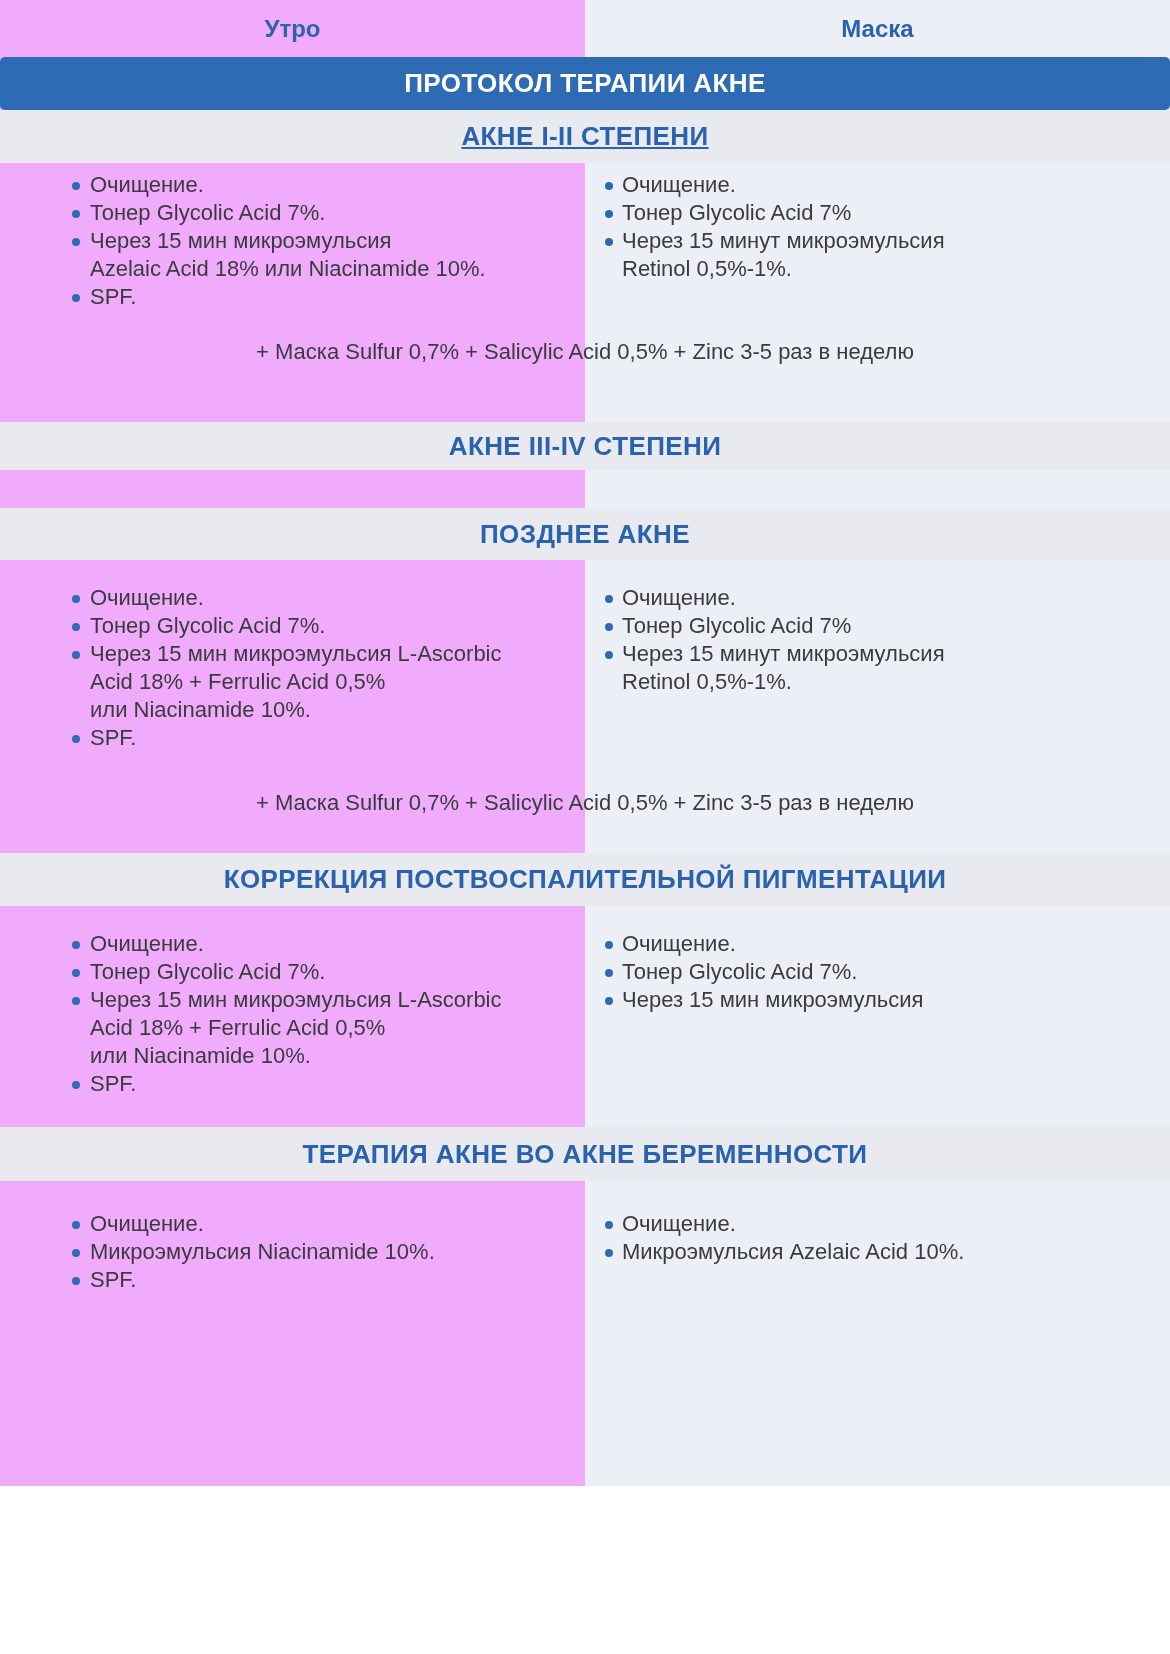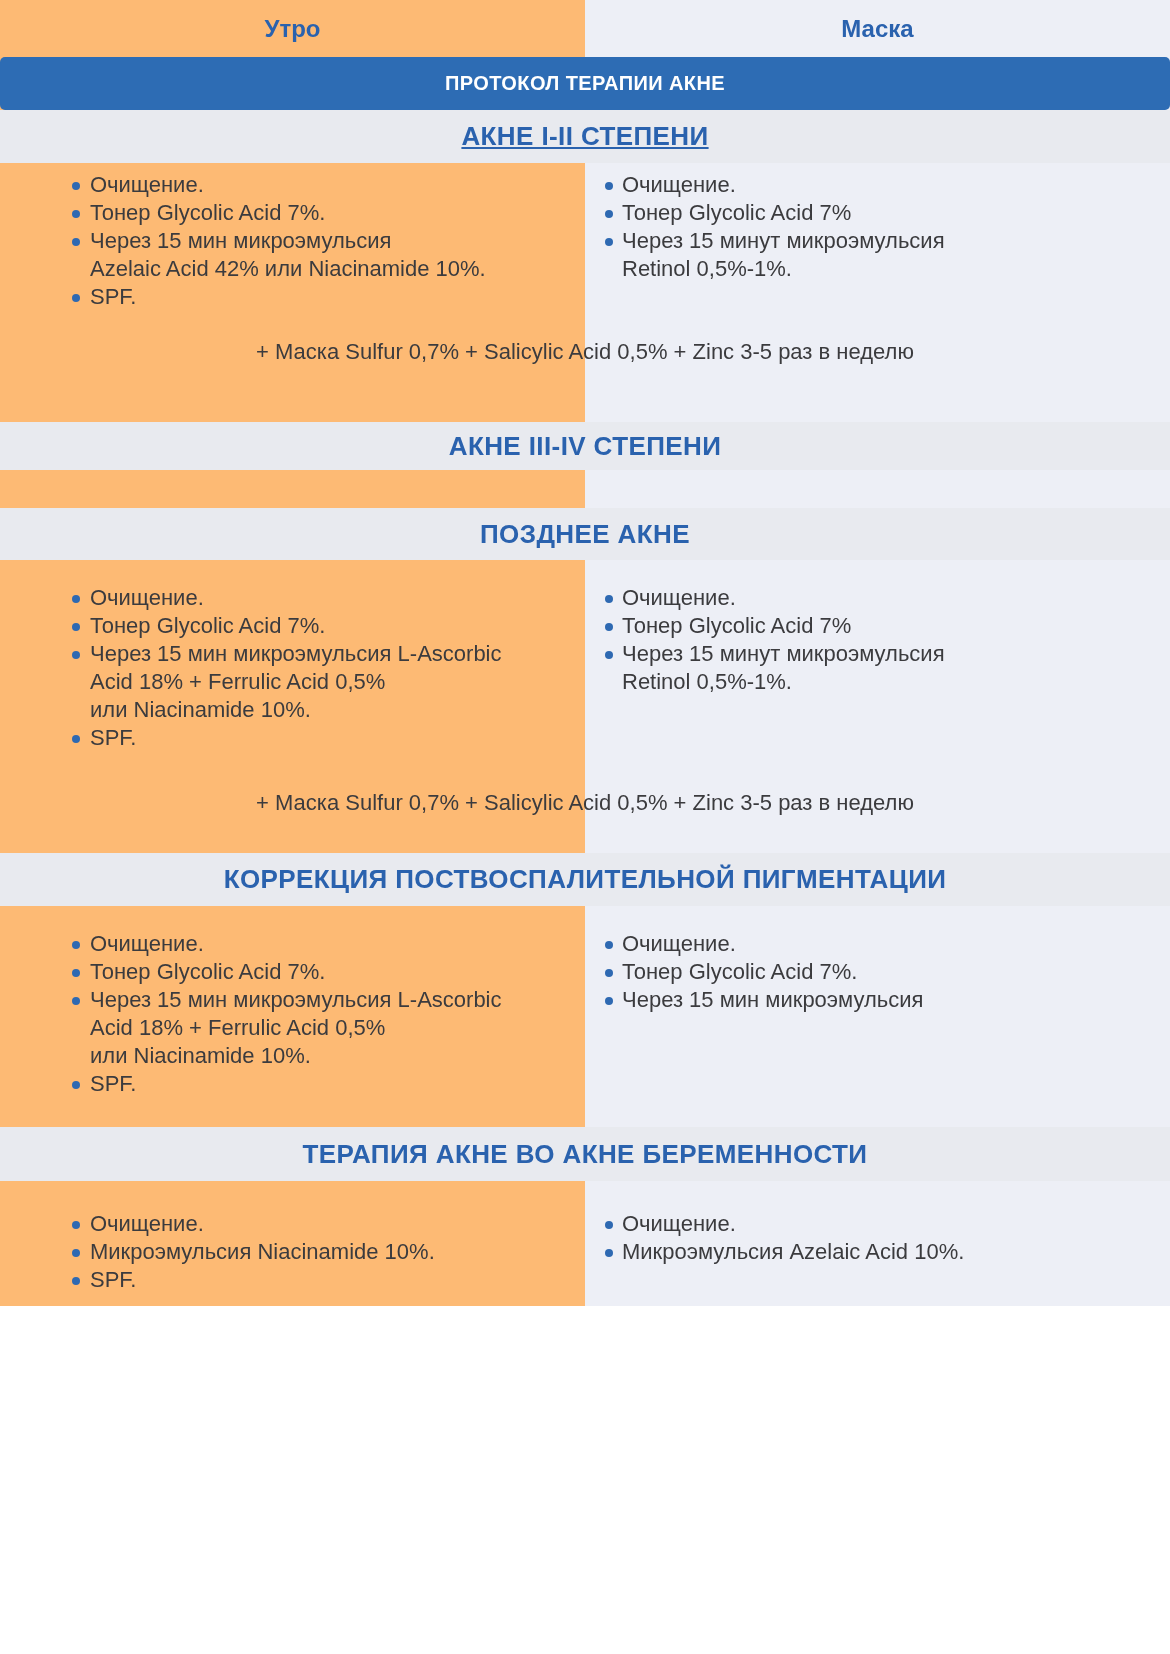--- a/index.html
+++ b/index.html
@@ -1,29 +1,29 @@
 <!DOCTYPE html>
 <html lang="ru"><head>
 <meta charset="utf-8">
 <style>
   * { margin:0; padding:0; box-sizing:border-box; }
   html,body { background:#ffffff; }
   body { font-family:"Liberation Sans", sans-serif; -webkit-font-smoothing:antialiased; }
 
-  .page { position:relative; width:1170px; height:1306px; background:#fdba74; overflow:hidden; }
+  .page { position:relative; width:1170px; height:1486px; background:#f0abfc; overflow:hidden; }
   .right-bg { position:absolute; left:585px; top:0; width:585px; height:100%; background:#edeff6; }
   .content { position:relative; z-index:1; }
 
   .col-headers { display:flex; height:57px; }
   .col-headers .col { width:585px; display:flex; align-items:center; justify-content:center;
                       font-weight:bold; font-size:24px; color:#2a62ae; }
 
   .banner { height:53px; background:#2d6cb4; border-radius:5px;
             display:flex; align-items:center; justify-content:center;
-            color:#ffffff; font-weight:bold; font-size:20px; letter-spacing:0.4px; }
+            color:#ffffff; font-weight:bold; font-size:26px; letter-spacing:0.4px; }
 
   .band { height:52px; background:#e8eaef;
           display:flex; align-items:center; justify-content:center;
           color:#2a62ae; font-weight:bold; font-size:26px; letter-spacing:0.4px; }
   #band1 { height:53px;text-decoration:underline; }
   #band2 { margin-top:56px; height:48px; }
   #band3 { margin-top:38px; height:52px; }
   #band4 { margin-top:36px; height:53px; }
   #band5 { margin-top:29px; height:54px; }
 
@@ -61,21 +61,21 @@
 
     <div class="banner">ПРОТОКОЛ ТЕРАПИИ АКНЕ</div>
 
     <div class="band" id="band1">АКНЕ I-II СТЕПЕНИ</div>
     <div class="sec1">
       <div class="cols">
         <ul class="list left">
           <li class="b">Очищение.</li>
           <li class="b">Тонер Glycolic Acid 7%.</li>
           <li class="b">Через 15 мин микроэмульсия</li>
-          <li class="c">Azelaic Acid 42% или Niacinamide 10%.</li>
+          <li class="c">Azelaic Acid 18% или Niacinamide 10%.</li>
           <li class="b">SPF.</li>
         </ul>
         <ul class="list right">
           <li class="b">Очищение.</li>
           <li class="b">Тонер Glycolic Acid 7%</li>
           <li class="b">Через 15 минут микроэмульсия</li>
           <li class="c">Retinol 0,5%-1%.</li>
         </ul>
       </div>
       <div class="footnote">+ Маска Sulfur 0,7% + Salicylic Acid 0,5% + Zinc 3-5 раз в неделю</div>

